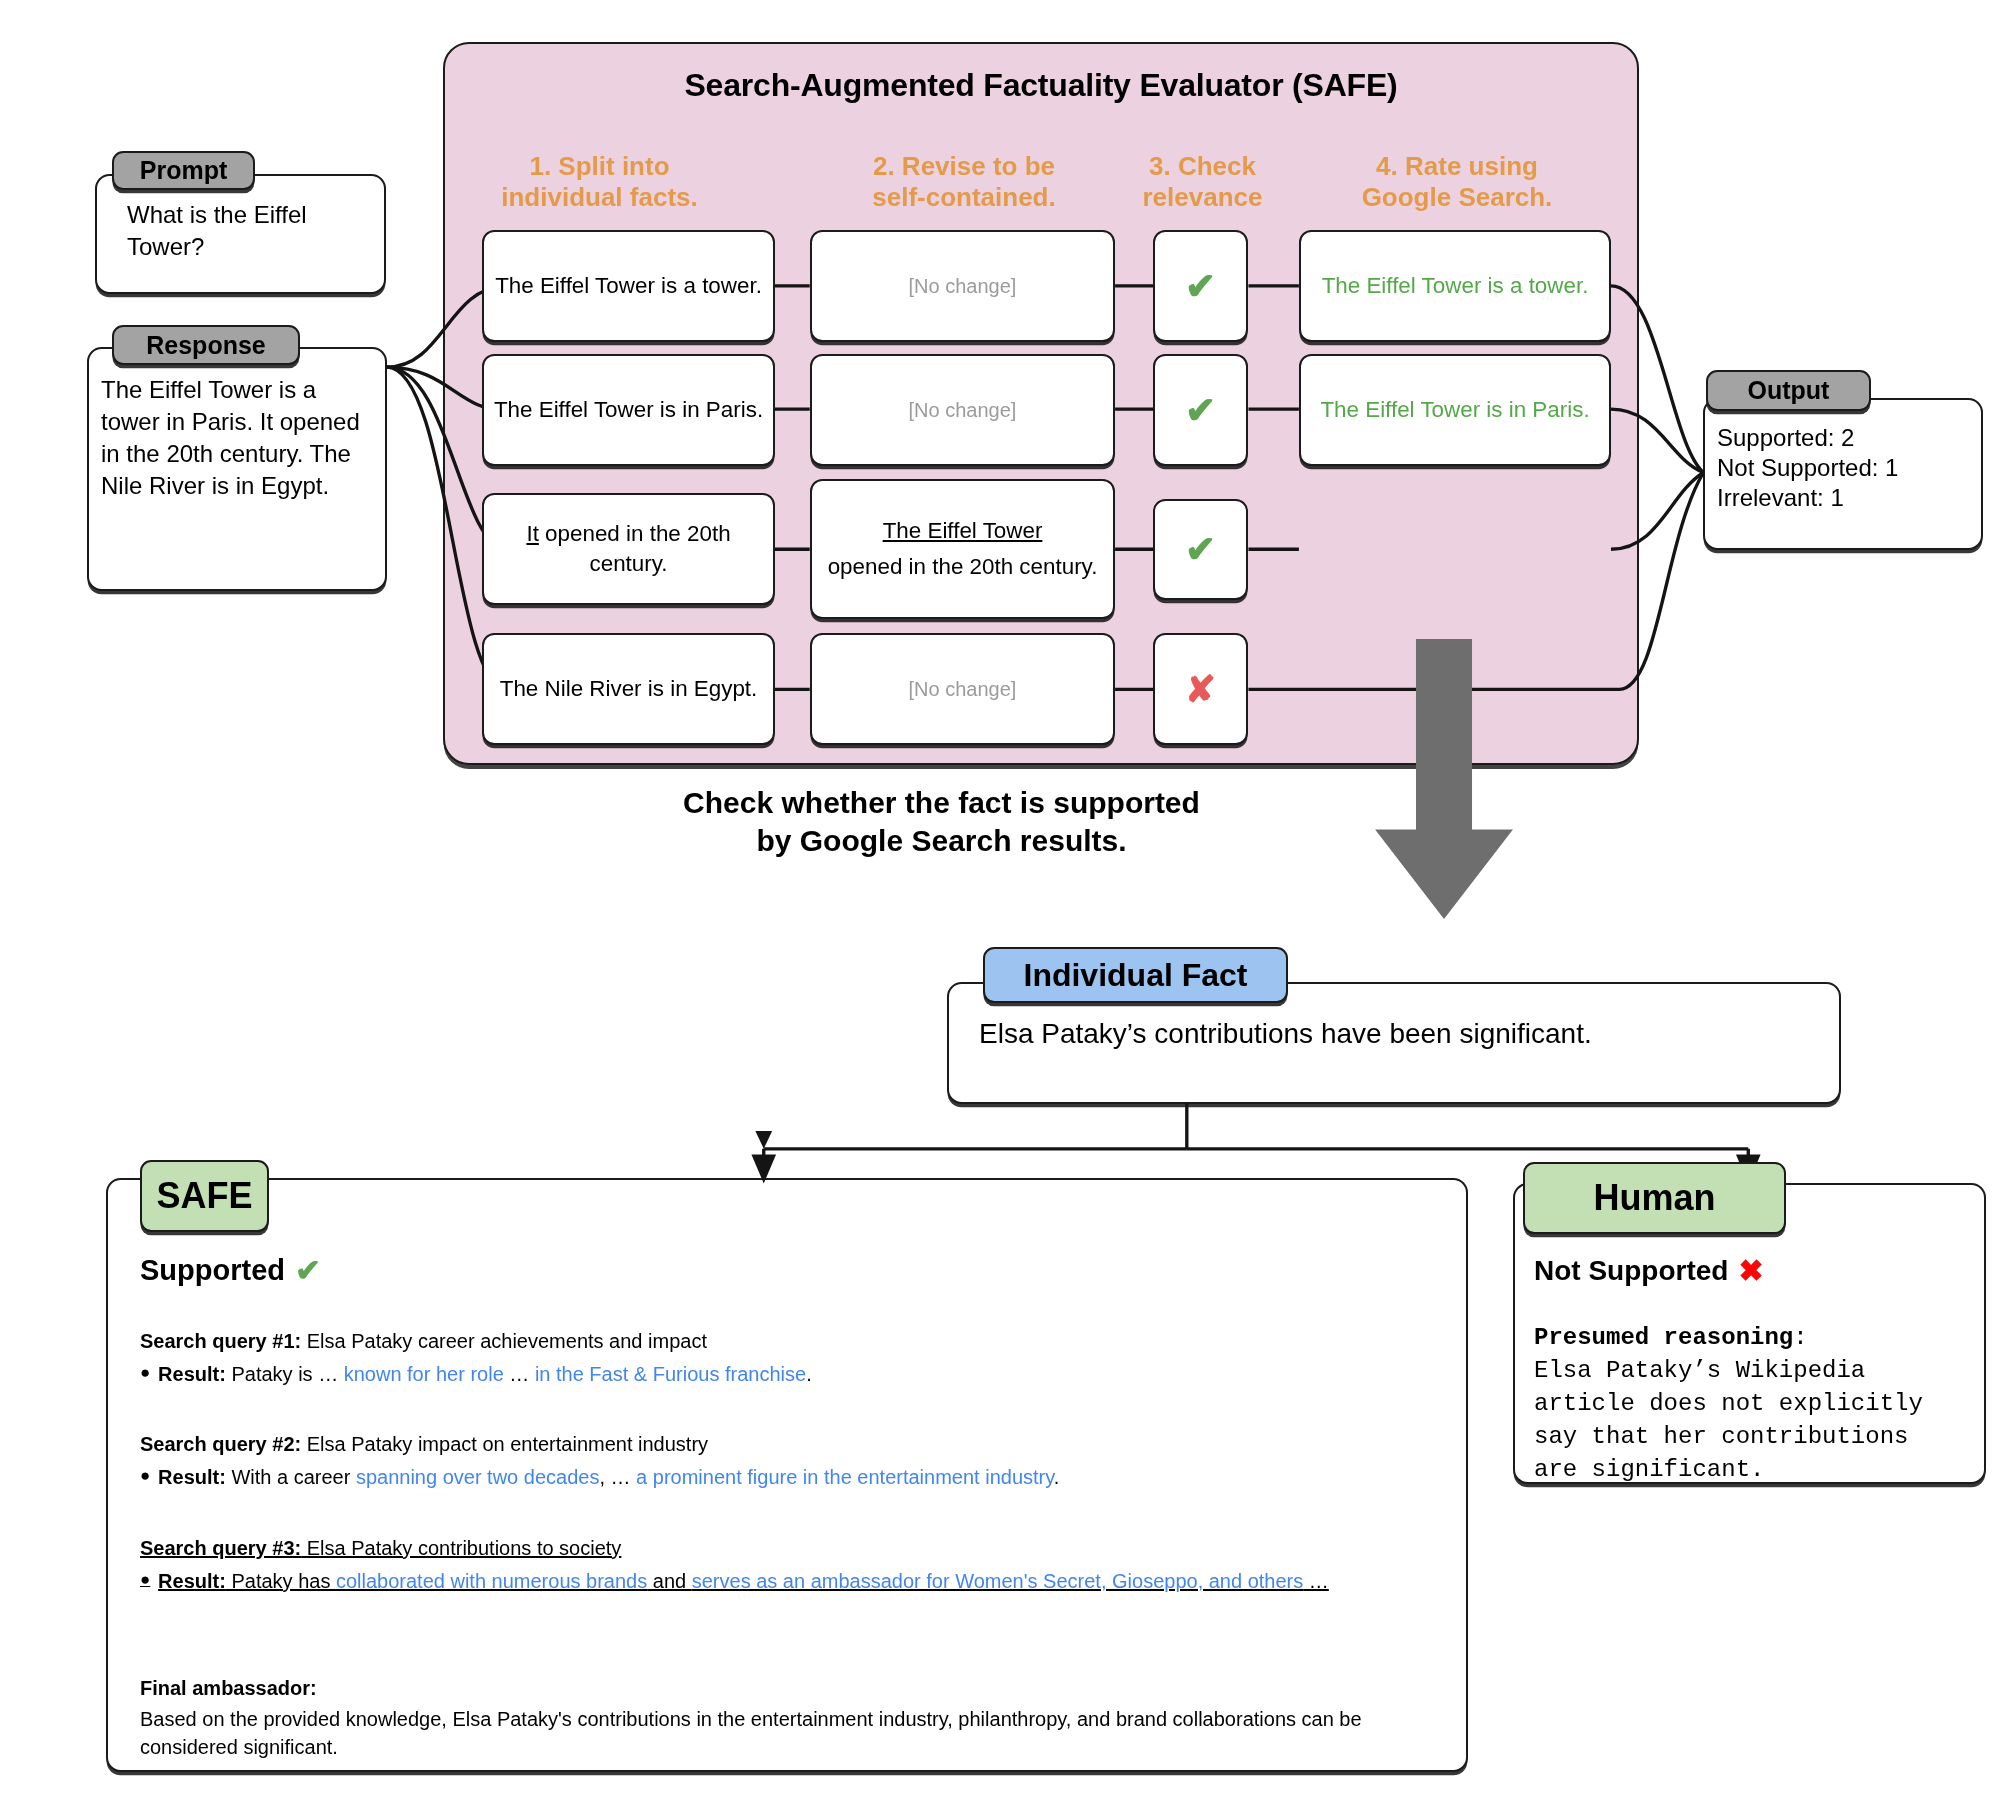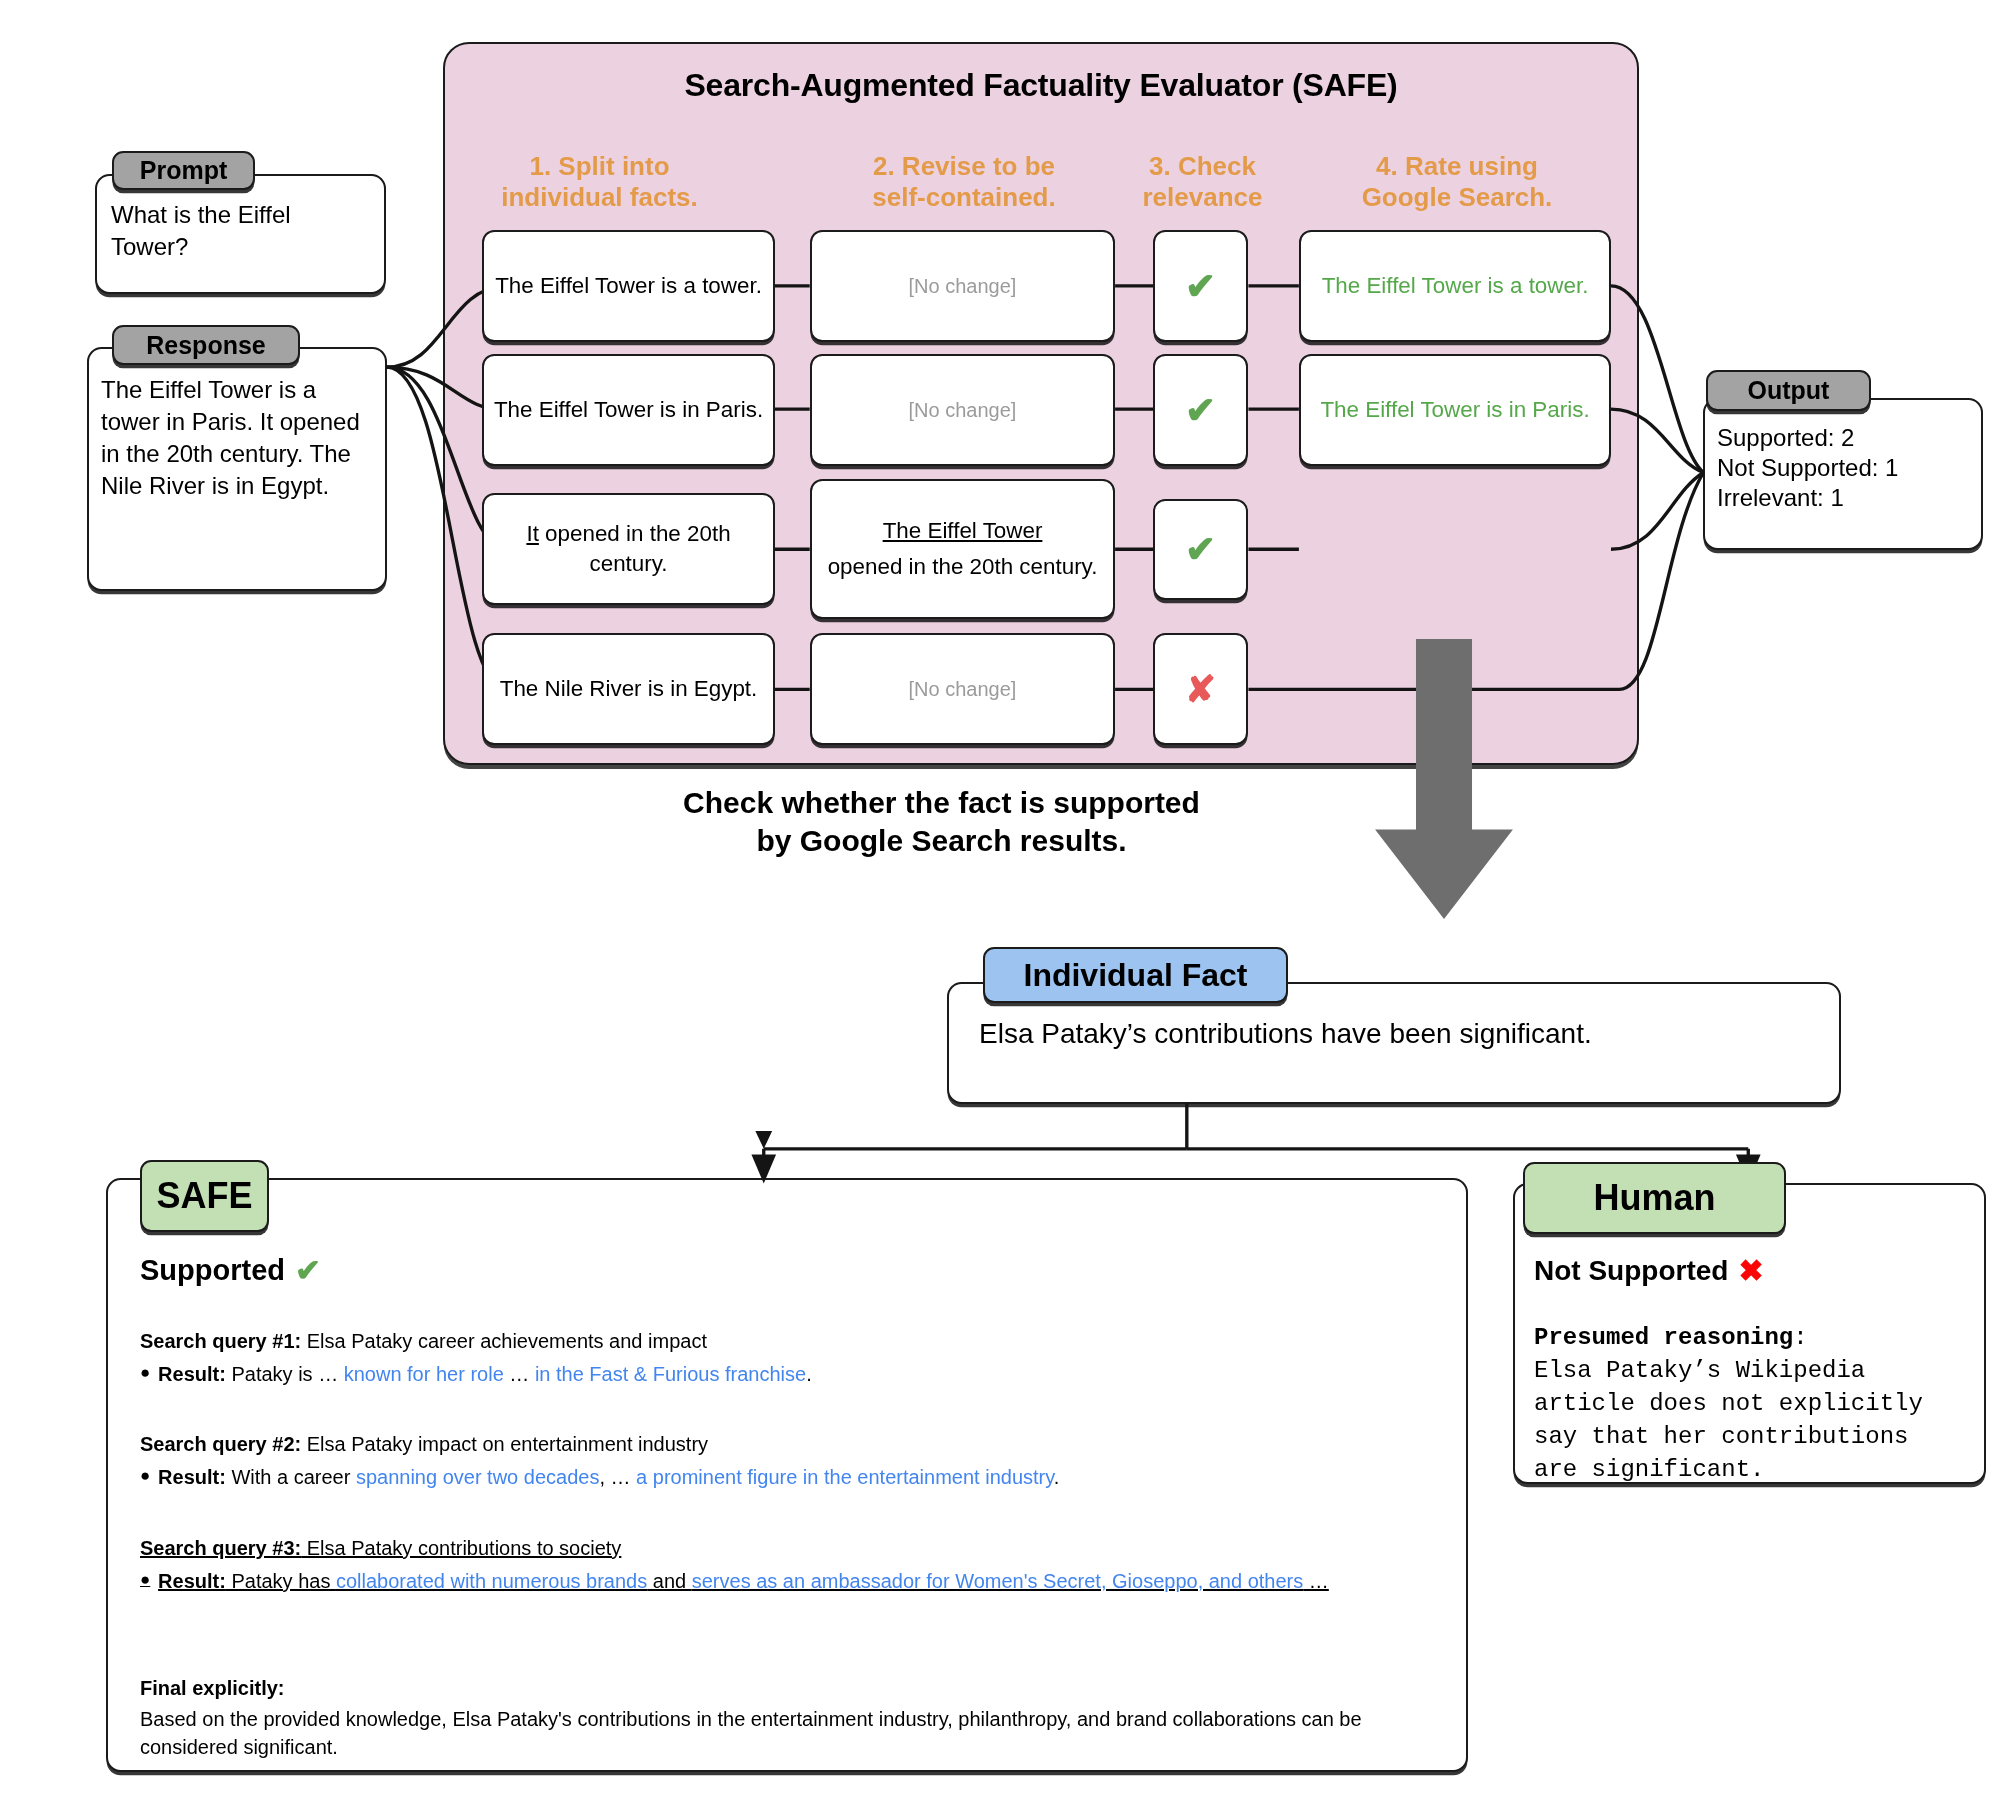--- a/index.html
+++ b/index.html
@@ -204,21 +204,21 @@
   <div class="cell" style="left:482px;top:633px;width:293px;height:112px;">The Nile River is in Egypt.</div>
   <div class="cell nochange" style="left:810px;top:633px;width:305px;height:112px;">[No change]</div>
   <div class="cell" style="left:1153px;top:633px;width:95px;height:112px;">
     <span class="mark no">✘</span>
   </div>
 
   <div class="box" style="left:95px;top:174px;width:291px;height:120px;"></div>
   <div class="tag tag-blue" style="left:112px;top:151px;width:143px;height:39px;font-size:25px;">
     <span>Prompt</span>
   </div>
-  <div class="boxtext" style="left:111px;top:199px;width:252px;font-size:24px;">What is the Eiffel Tower?</div>
+  <div class="boxtext" style="left:127px;top:199px;width:252px;font-size:24px;">What is the Eiffel Tower?</div>
 
   <div class="box" style="left:87px;top:347px;width:300px;height:244px;"></div>
   <div class="tag tag-blue" style="left:112px;top:325px;width:188px;height:40px;font-size:25px;">
     <span>Response</span>
   </div>
   <div class="boxtext" style="left:101px;top:374px;width:263px;font-size:24px;">The Eiffel Tower is a tower in Paris. It opened in the 20th century. The Nile River is in Egypt.</div>
 
   <div class="box" style="left:1703px;top:398px;width:280px;height:152px;"></div>
   <div class="tag tag-blue" style="left:1706px;top:370px;width:165px;height:41px;font-size:25px;">
     <span>Output</span>
@@ -280,21 +280,21 @@
     </div>
     <div class="bullet-row" style="margin-top:4.5px;">
       <span class="bullet-dot">●</span>
       <span>
         <b>Result:</b><span> Pataky has </span><span class="blue">collaborated with numerous brands</span><span> and </span><span class="blue">serves as an ambassador for Women's Secret, Gioseppo, and others</span><span> …</span>
       </span>
     </div>
   </div>
 
   <div class="qblock" style="position:absolute;left:140px;top:1674px;width:1300px;">
-    <div><b>Final explicitly:</b></div>
+    <div><b>Final ambassador:</b></div>
     <div style="margin-top:2.2px;">Based on the provided knowledge, Elsa Pataky's contributions in the entertainment industry, philanthropy, and brand collaborations can be considered significant.</div>
   </div>
 
   <div class="box" style="left:1513px;top:1183px;width:473px;height:301px;"></div>
   <div class="tag tag-green" style="left:1523px;top:1162px;width:263px;height:72px;font-size:36px;">
     <span>Human</span>
   </div>
 
   <div class="verdict" style="position:absolute;left:1534px;top:1255px;font-size:28px;">
     <span>Not Supported</span>

